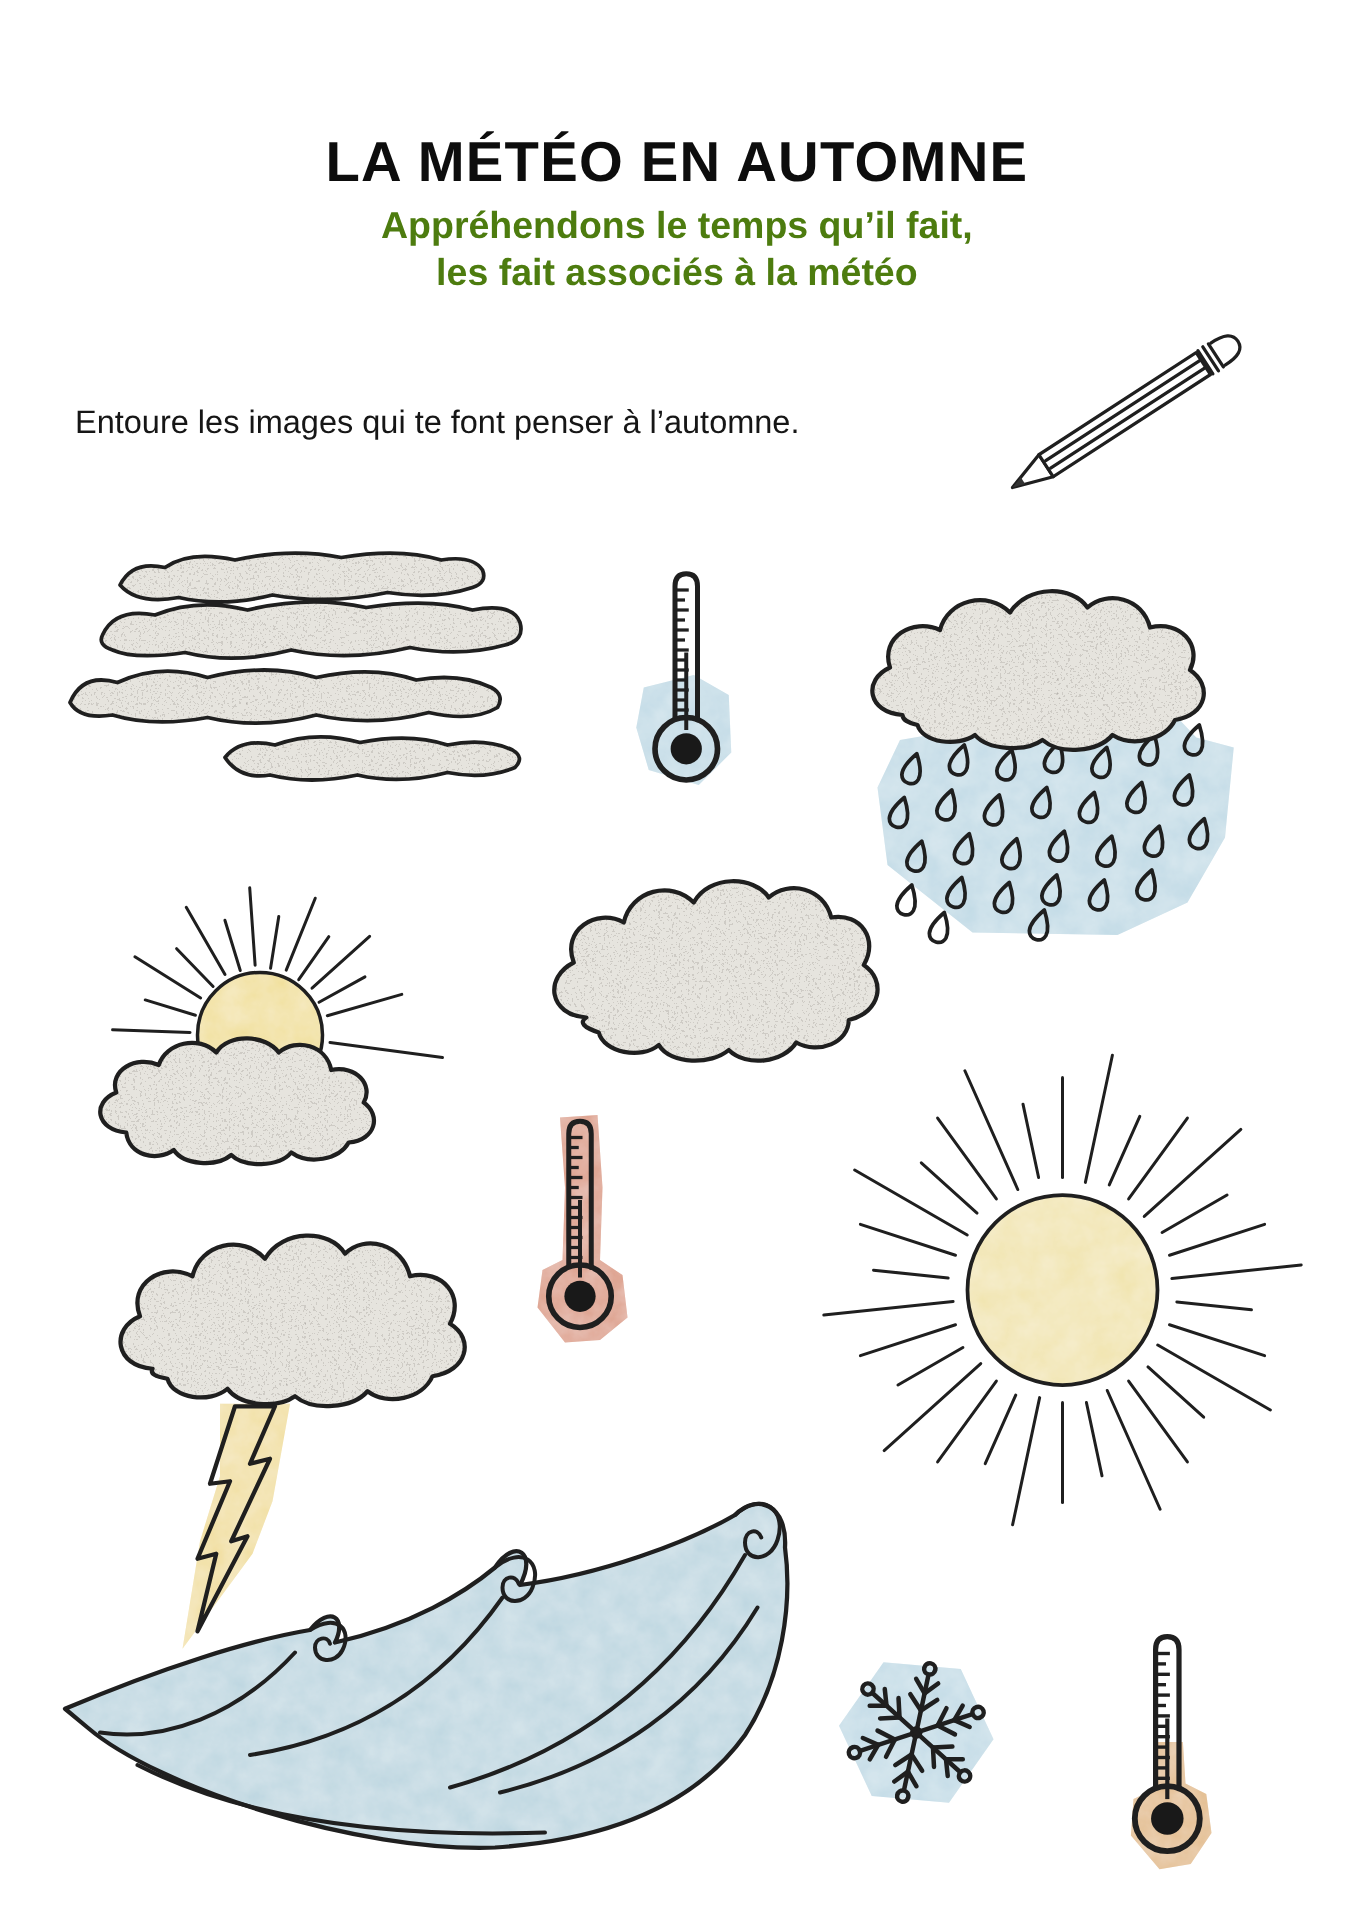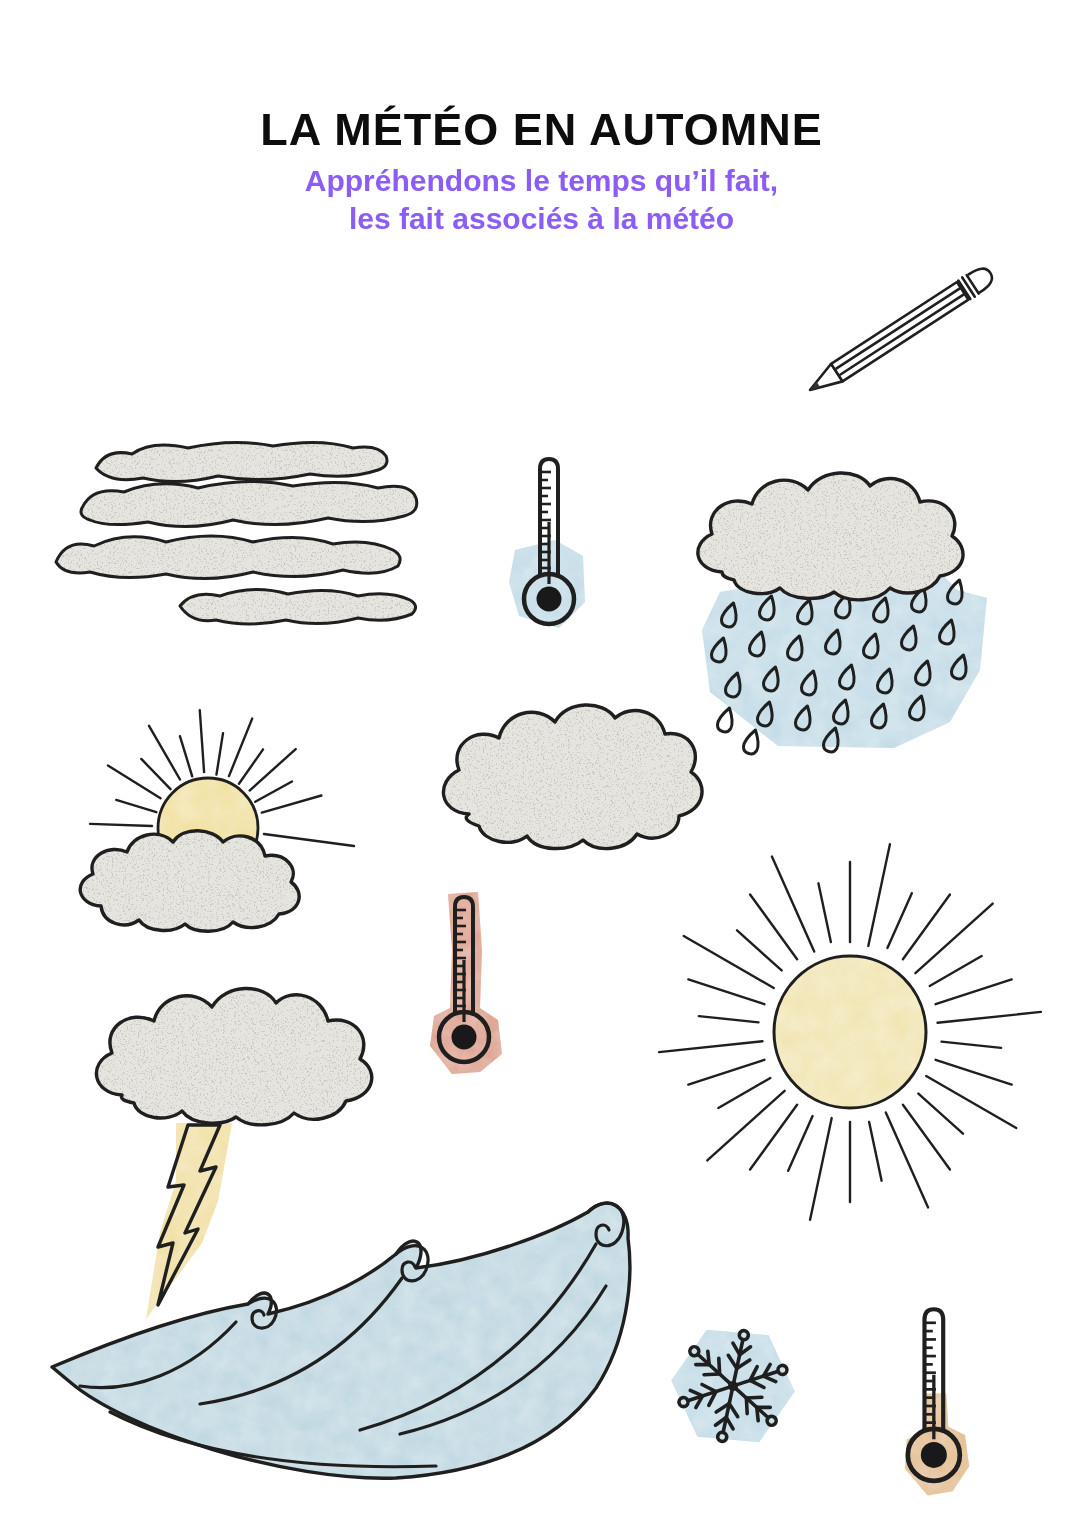--- a/index.html
+++ b/index.html
@@ -1,21 +1,21 @@
 <!DOCTYPE html>
 <html><head>
 <meta charset="utf-8">
 <style>
   html,body{margin:0;padding:0;background:#ffffff;}
   .page{position:relative;width:1083px;height:1536px;background:#ffffff;overflow:hidden;
         font-family:"Liberation Sans",sans-serif;text-decoration:underline;}
   .title{position:absolute;top:74px;left:0;width:100%;text-align:center;
          font-size:45px;font-weight:800;letter-spacing:1px;color:#0d0d0d;}
   .subtitle{position:absolute;top:162px;left:0;width:100%;text-align:center;
-            font-size:30px;font-weight:700;color:#8b5cf6;line-height:1.28;}
+            font-size:30px;font-weight:700;color:#4d7c0f;line-height:1.28;}
   .instruction{position:absolute;top:296px;left:60px;font-size:26px;color:#161616;}
   figure.illo{position:absolute;margin:0;padding:0;}
   svg{display:block;overflow:visible;}
   .ink{fill:none;stroke:#1f1f1f;stroke-linecap:round;stroke-linejoin:round;}
 </style>
 </head>
 <body>
 
 <div class="page">
 
@@ -100,20 +100,21 @@
         <circle cx="0" cy="-52" r="4.5" fill="none"></circle>
       </g>
     </defs>
   </svg>
 
   <h1 class="title">LA MÉTÉO EN AUTOMNE</h1>
   <div class="subtitle">
     <div>Appréhendons le temps qu’il fait,</div>
     <div>les fait associés à la météo</div>
   </div>
+  <p class="instruction">Entoure les images qui te font penser à l’automne.</p>
 
   <figure class="illo" style="left:792px;top:232px;width:230px;height:170px" aria-label="pencil-illustration">
     <svg width="230" height="170" viewBox="0 0 230 170">
       <g transform="translate(18,158) rotate(-33)" class="ink" stroke-width="2.6">
         <path d="M0,0 L32,-10.5 L32,10.5 Z" fill="#ffffff"></path>
         <path d="M0,0 L10,-3.2 L10,3.2 Z" fill="#333333" stroke="none"></path>
         <rect x="32" y="-10.5" width="150" height="21" fill="#ffffff"></rect>
         <line x1="34" y1="-3.6" x2="182" y2="-3.6"></line>
         <line x1="34" y1="3.6" x2="182" y2="3.6"></line>
         <line x1="184" y1="-11" x2="184" y2="11"></line>

